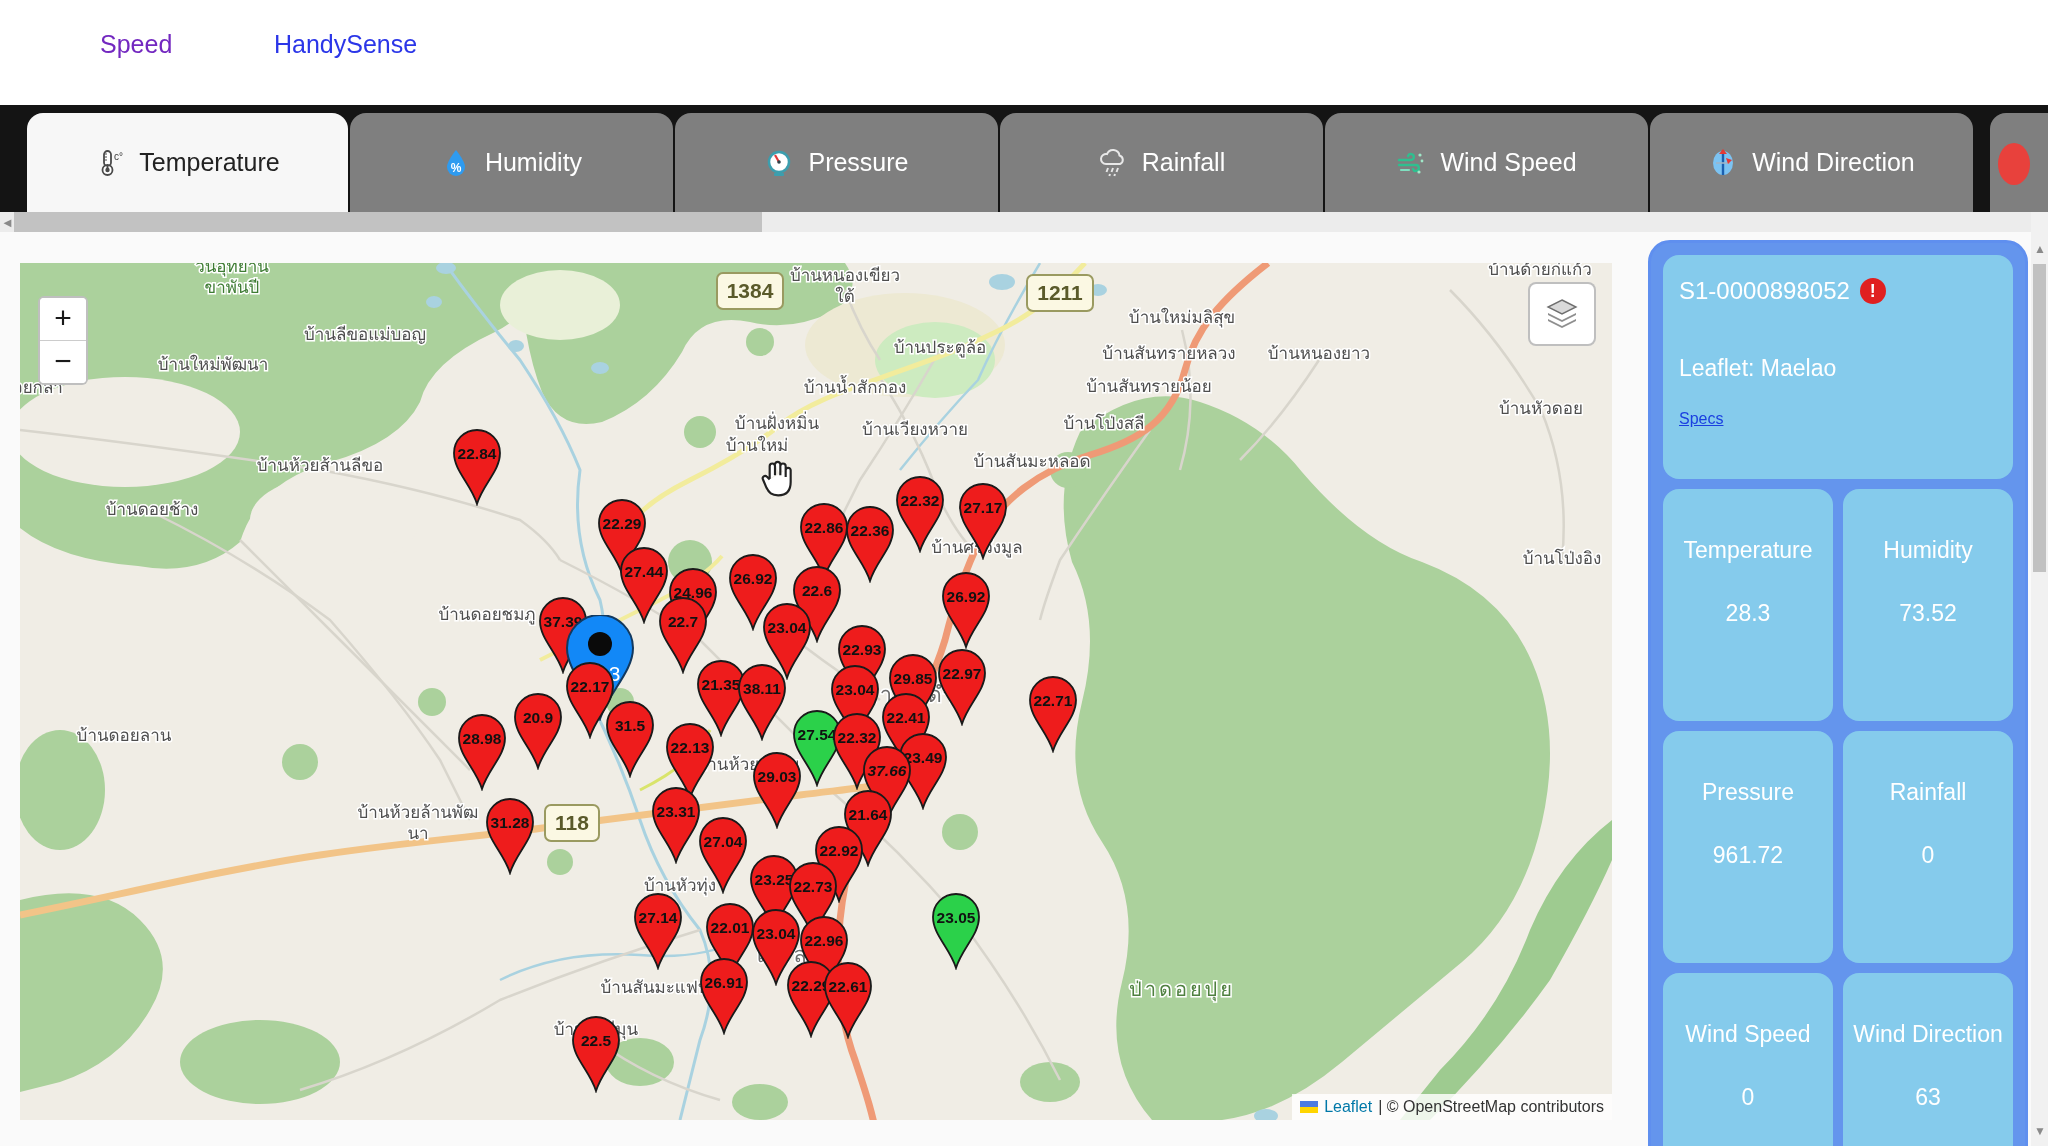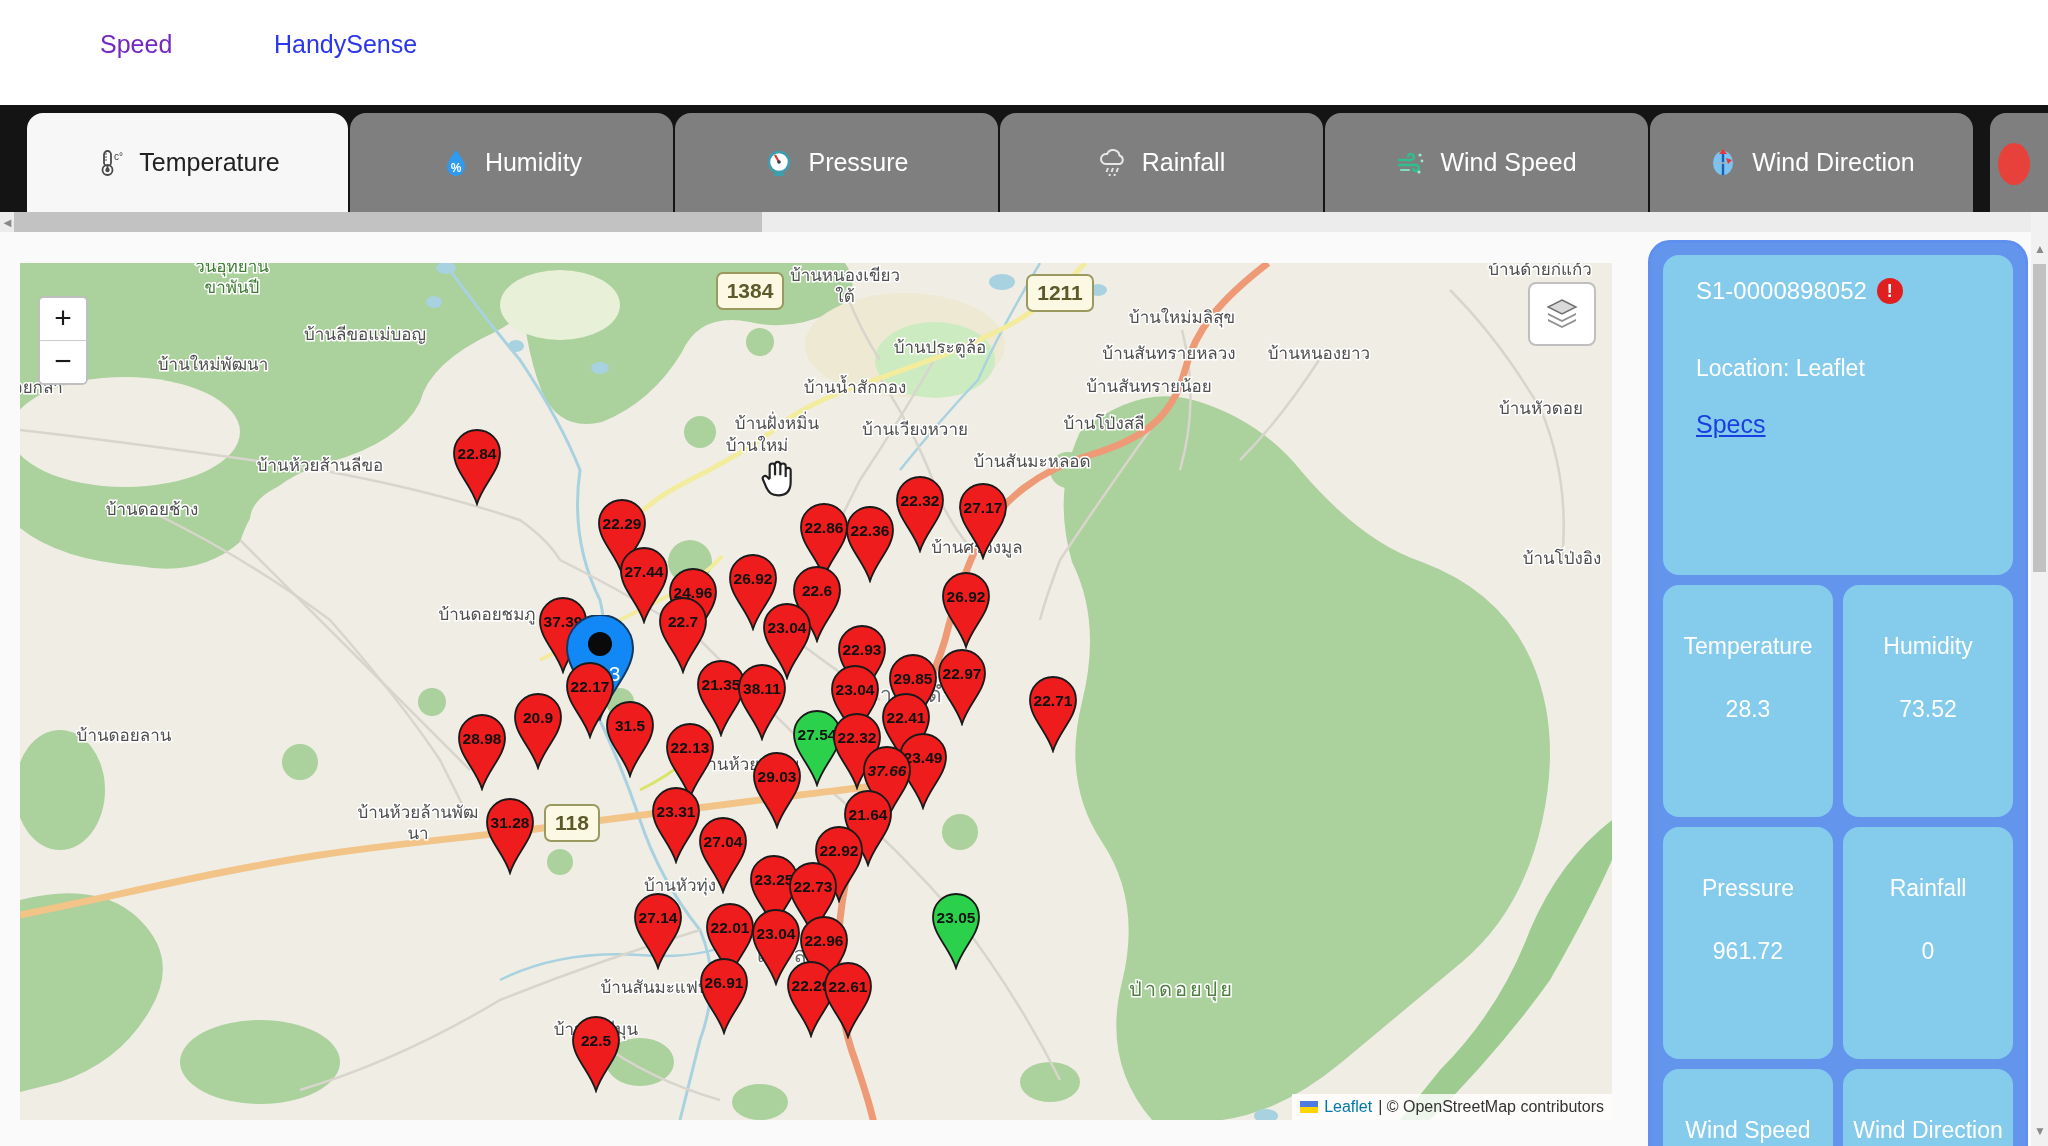--- a/index.html
+++ b/index.html
@@ -39,26 +39,26 @@
              border:2px solid rgba(0,0,0,.25);border-radius:8px;display:flex;align-items:center;justify-content:center;cursor:pointer;}
   .attrib{position:absolute;right:0;bottom:0;height:26px;background:rgba(255,255,255,.82);
           display:flex;align-items:center;gap:6px;padding:0 8px;font-size:16px;color:#333;}
   .attrib a{color:#0078a8;text-decoration:none;cursor:pointer;}
   .attrib .flag{display:inline-block;width:18px;height:12px;background:linear-gradient(#4c7be1 50%,#ffd500 50%);}
   .cursor-hand{position:absolute;left:738px;top:192px;pointer-events:none;}
   
   .panel{position:absolute;left:1648px;top:240px;width:380px;height:1020px;background:#6495ed;
          border:3px solid #5f8fef;border-radius:22px;box-sizing:border-box;padding:12px;}
   .scard{background:#85cbec;border-radius:16px;color:#ffffff;}
-  .header-card{height:320px;box-sizing:border-box;padding:22px 33px;margin-bottom:10px;}
+  .header-card{height:224px;box-sizing:border-box;padding:22px 16px;margin-bottom:10px;}
   .station-id-row{font-size:24px;display:flex;align-items:center;gap:10px;margin-bottom:50px;}
   .alert-badge{display:inline-flex;width:26px;height:26px;border-radius:50%;background:#e02020;color:#ffffff;
                align-items:center;justify-content:center;font-size:18px;font-weight:bold;}
   .station-loc{font-size:23px;margin-bottom:28px;}
-  .specs-link{font-size:25px;color:#1a3fe0;text-decoration:underline;cursor:pointer;}
+  .specs-link{font-size:16px;color:#1a3fe0;text-decoration:underline;cursor:pointer;}
   .metric-grid{display:grid;grid-template-columns:1fr 1fr;gap:10px;}
   .metric-card{height:232px;text-align:center;box-sizing:border-box;padding-top:48px;}
   .metric-label{font-size:23px;margin-bottom:36px;}
   .metric-value{font-size:23px;}
   
   .vscroll{position:absolute;right:0;top:212px;width:17px;height:934px;background:#f1f1f1;}
   .vscroll .thumb{position:absolute;left:2px;top:52px;width:13px;height:308px;background:#c1c1c1;}
   .varr{position:absolute;left:3px;font-size:12px;color:#8a8a8a;}
 </style>
 </head>
@@ -481,21 +481,21 @@
     <path d="M7 14 V6.5 a1.6 1.6 0 0 1 3.2 0 V12 m0-6.5 a1.6 1.6 0 0 1 3.2 0 V12 m0-5.5 a1.6 1.6 0 0 1 3.2 0 V13 m0-4 a1.5 1.5 0 0 1 3 0 v7 c0 5-2.5 8-7.5 8 c-4 0-5.5-1.5-7-4.5 L3 14.5 c-.8-1.6 1.2-3 2.4-1.6 L7 14.5" fill="#ffffff" stroke="#222222" stroke-width="1.3" stroke-linejoin="round"></path>
   </svg>
 </div>
 
 <aside class="panel">
   <div class="scard header-card">
     <div class="station-id-row">
       <span>S1-0000898052</span>
       <span class="alert-badge">!</span>
     </div>
-    <div class="station-loc">Location: Leaflet</div>
+    <div class="station-loc">Leaflet: Maelao</div>
     <a class="specs-link">Specs</a>
   </div>
   <div class="metric-grid">
     <div class="scard metric-card">
       <div class="metric-label">Temperature</div>
       <div class="metric-value">28.3</div>
     </div>
     <div class="scard metric-card">
       <div class="metric-label">Humidity</div>
       <div class="metric-value">73.52</div>

